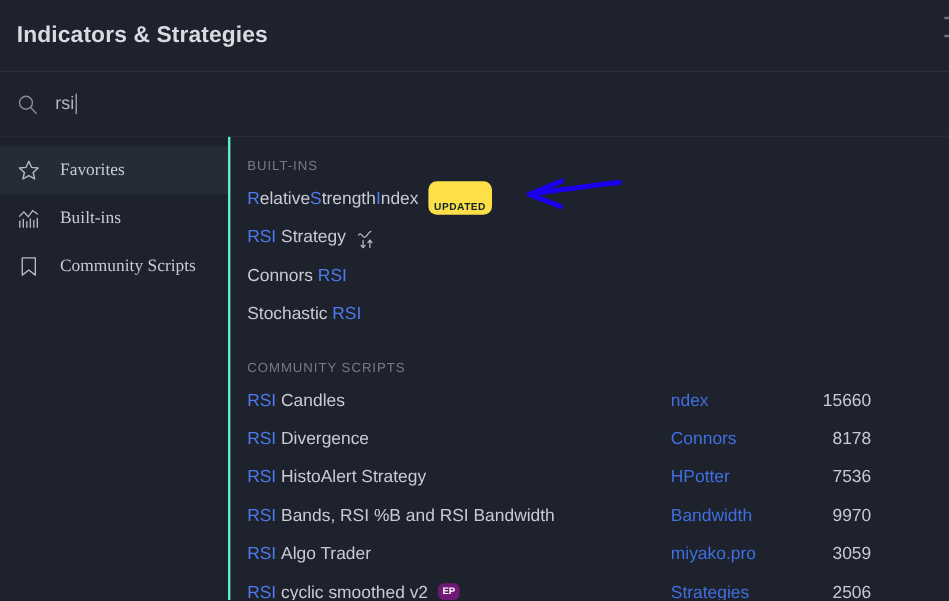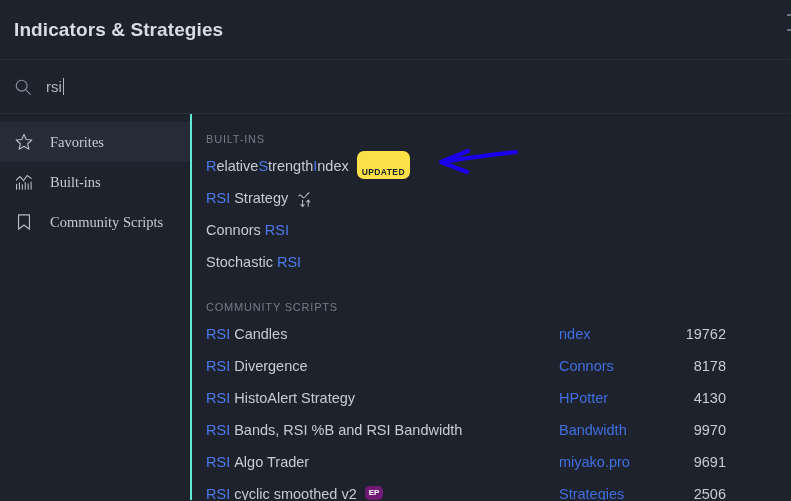--- a/index.html
+++ b/index.html
@@ -328,53 +328,53 @@
         <span class="row-name">Stochastic&nbsp;<span class="hl">RSI</span></span>
       </div>
     </div>
 
     <div class="group-header" style="margin-top:18px;">COMMUNITY SCRIPTS</div>
 
     <div class="row">
       <div class="row-inner">
         <span class="row-name"><span class="hl">RSI</span>&nbsp;Candles</span>
         <span class="row-author">ndex</span>
-        <span class="row-count">19762</span>
+        <span class="row-count">15660</span>
       </div>
     </div>
 
     <div class="row">
       <div class="row-inner">
         <span class="row-name"><span class="hl">RSI</span>&nbsp;Divergence</span>
         <span class="row-author">Connors</span>
         <span class="row-count">8178</span>
       </div>
     </div>
 
     <div class="row">
       <div class="row-inner">
         <span class="row-name"><span class="hl">RSI</span>&nbsp;HistoAlert Strategy</span>
         <span class="row-author">HPotter</span>
-        <span class="row-count">4130</span>
+        <span class="row-count">7536</span>
       </div>
     </div>
 
     <div class="row">
       <div class="row-inner">
         <span class="row-name"><span class="hl">RSI</span>&nbsp;Bands, RSI %B and RSI Bandwidth</span>
         <span class="row-author">Bandwidth</span>
         <span class="row-count">9970</span>
       </div>
     </div>
 
     <div class="row">
       <div class="row-inner">
         <span class="row-name"><span class="hl">RSI</span>&nbsp;Algo Trader</span>
         <span class="row-author">miyako.pro</span>
-        <span class="row-count">9691</span>
+        <span class="row-count">3059</span>
       </div>
     </div>
 
     <div class="row">
       <div class="row-inner">
         <span class="row-name"><span class="hl">RSI</span>&nbsp;cyclic smoothed v2</span>
         <span class="badge-ep">EP</span>
         <span class="row-author">Strategies</span>
         <span class="row-count">2506</span>
       </div>

